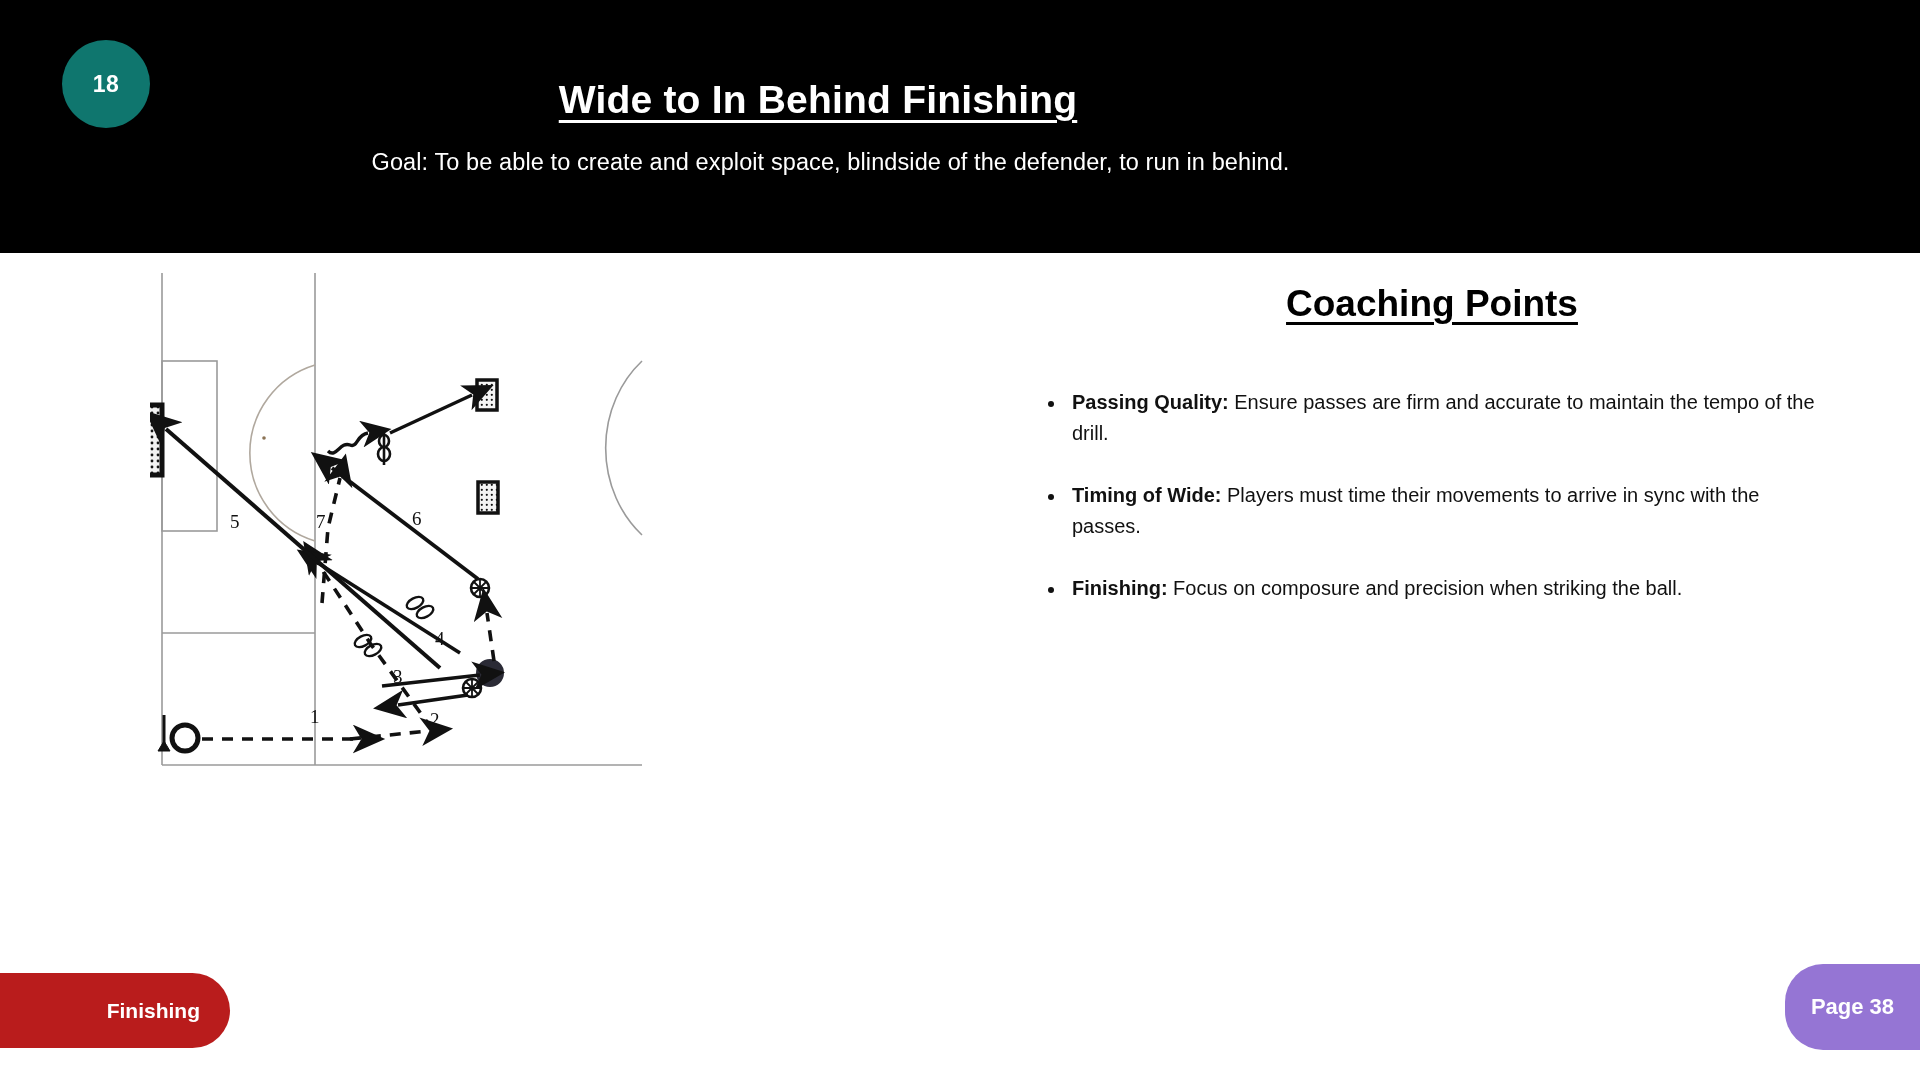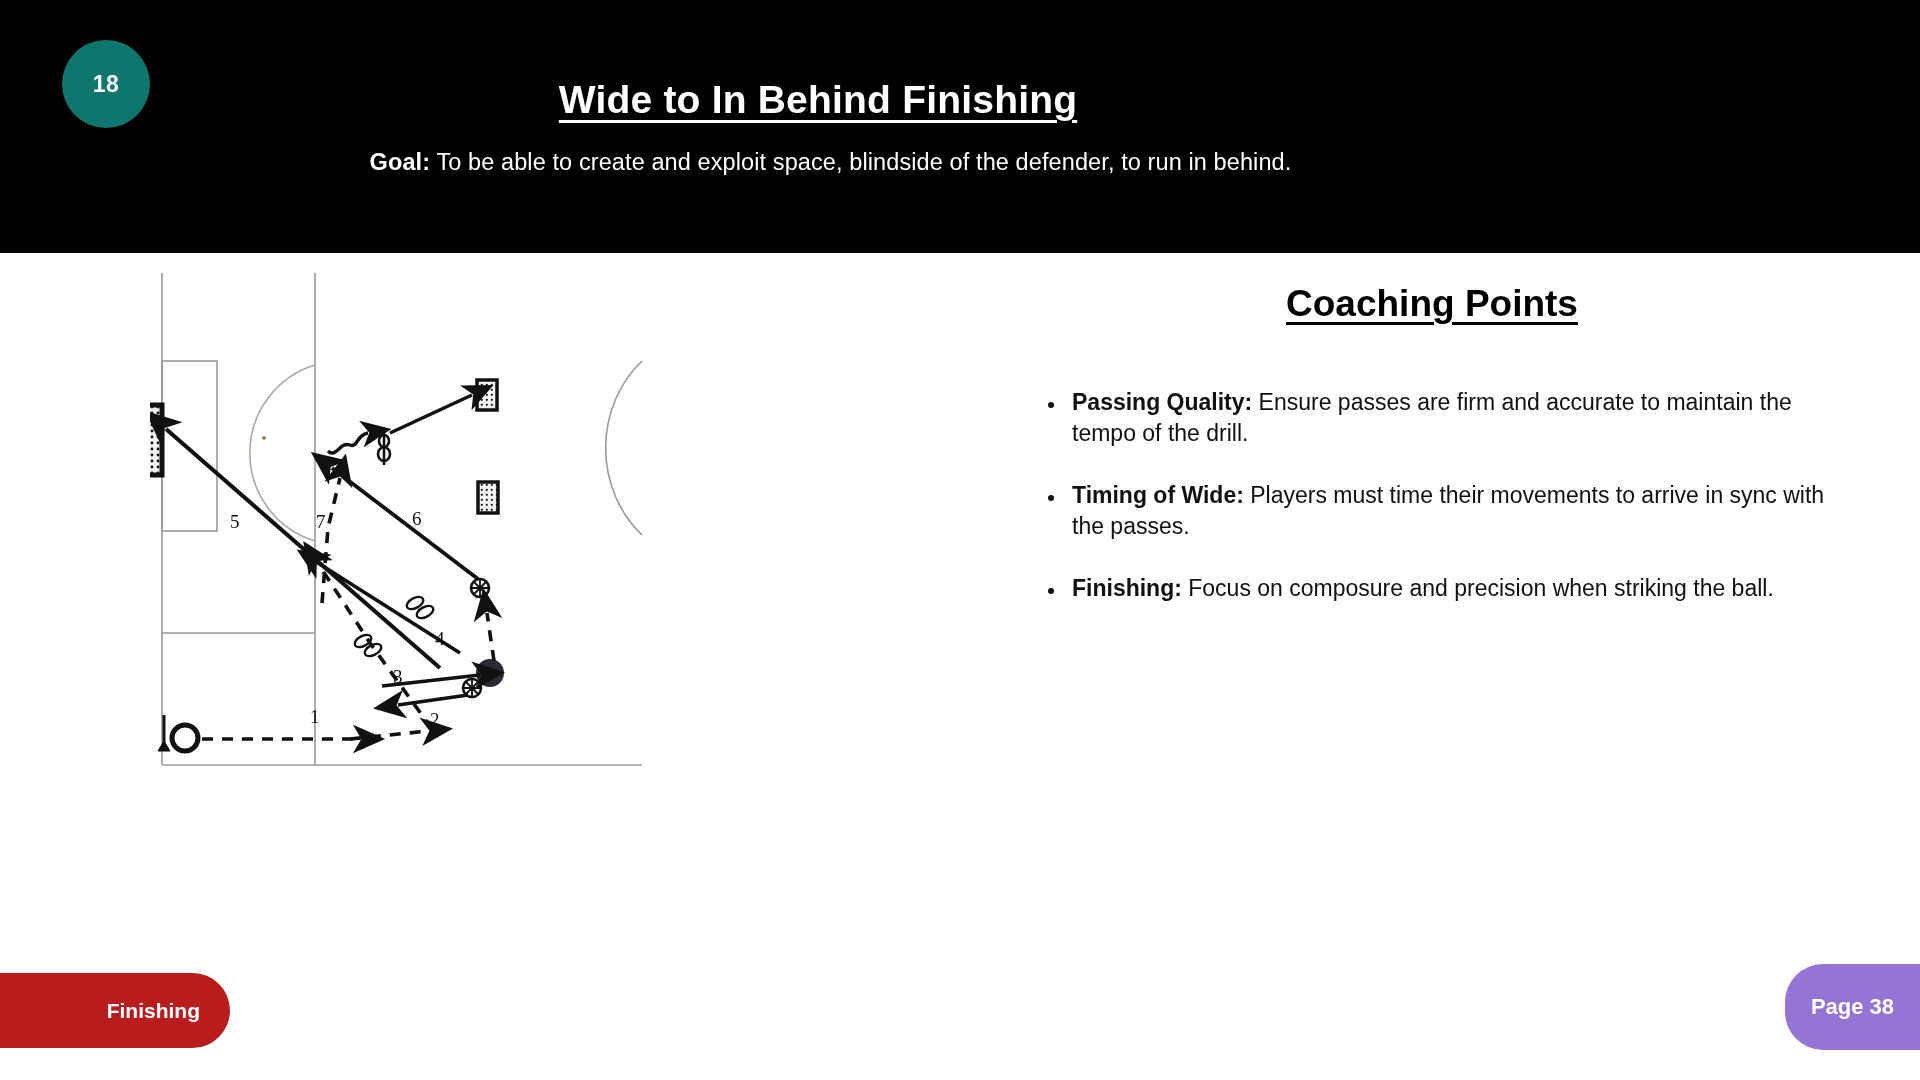--- a/index.html
+++ b/index.html
@@ -34,21 +34,21 @@
     text-decoration:underline;
     text-underline-offset:7px;
     text-decoration-thickness:3px;
     letter-spacing:0.2px;
   }
   .session-goal {
     margin-top:27px;
     color:#ffffff; font-size:23.5px; font-weight:normal;
     letter-spacing:0.1px;
   }
-  .session-goal b { font-weight:bold;margin-left:25px; }
+  .session-goal b { font-weight:normal;margin-left:25px; }
 
   
   .logo-wrap {
     position:absolute; right:40px; top:28px;
     display:flex; align-items:center; gap:14px;
   }
   .logo-text {
     color:#ffffff; font-size:58px; letter-spacing:-1px;
     line-height:1;
   }
@@ -74,21 +74,21 @@
   .cp-title {
     text-align:center;
     font-size:37px; font-weight:bold; color:#000000;
     text-decoration:underline;
     text-underline-offset:6px;
     text-decoration-thickness:3px;
     margin-top:6px;
   }
   .cp-list { margin-top:62px; padding-left:34px; }
   .cp-item {
-    font-size:23px; line-height:31px; color:#111111;
+    font-size:20px; line-height:31px; color:#111111;
     margin-bottom:31px; padding-left:6px;
   }
   .cp-item b { font-weight:bold; }
   .cp-item::marker { font-size:19px; }
 
   
   .footer-pill {
     position:absolute; left:0; bottom:32px;
     width:230px; height:75px;
     background:#b91c1c;

